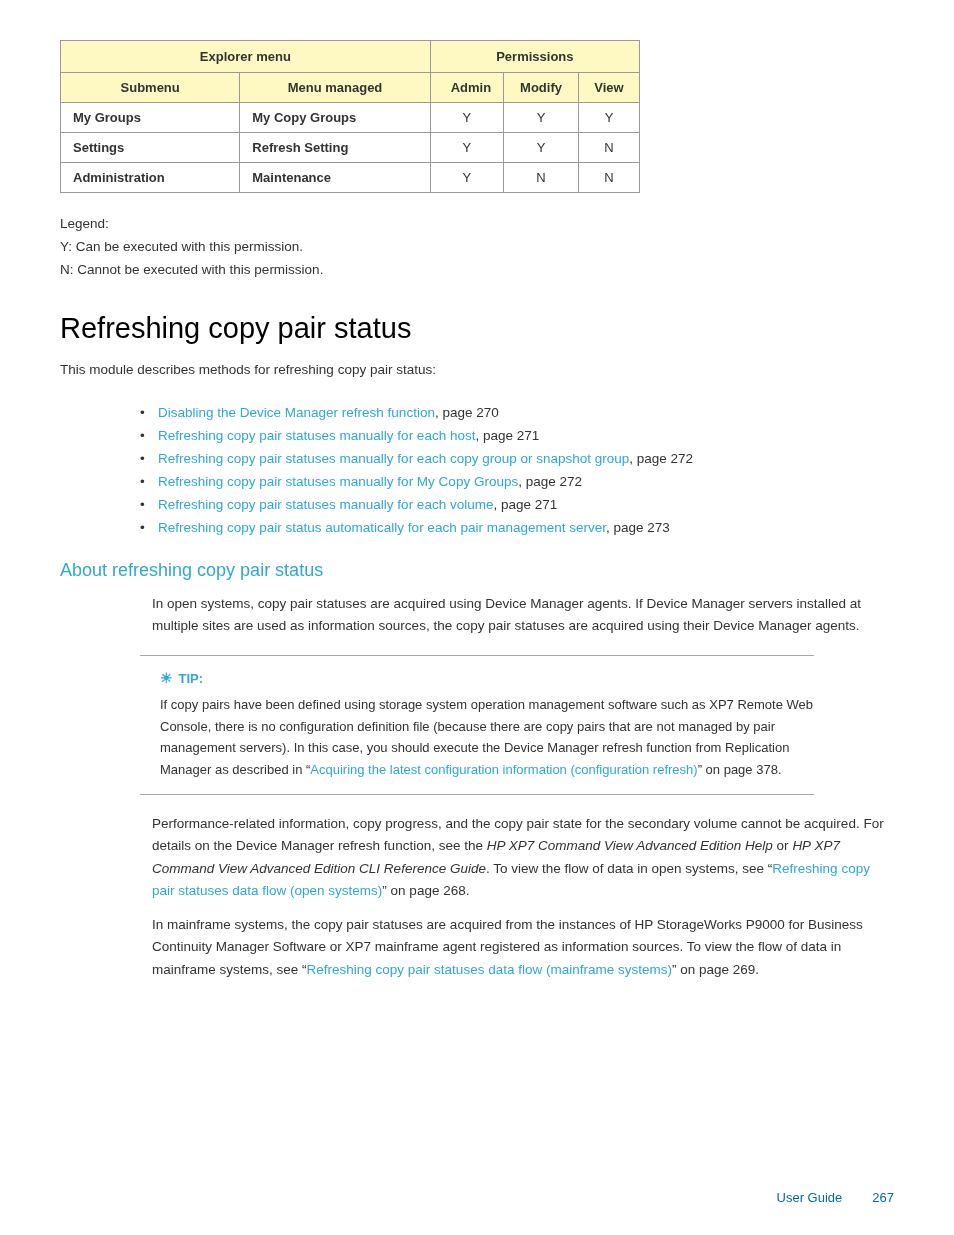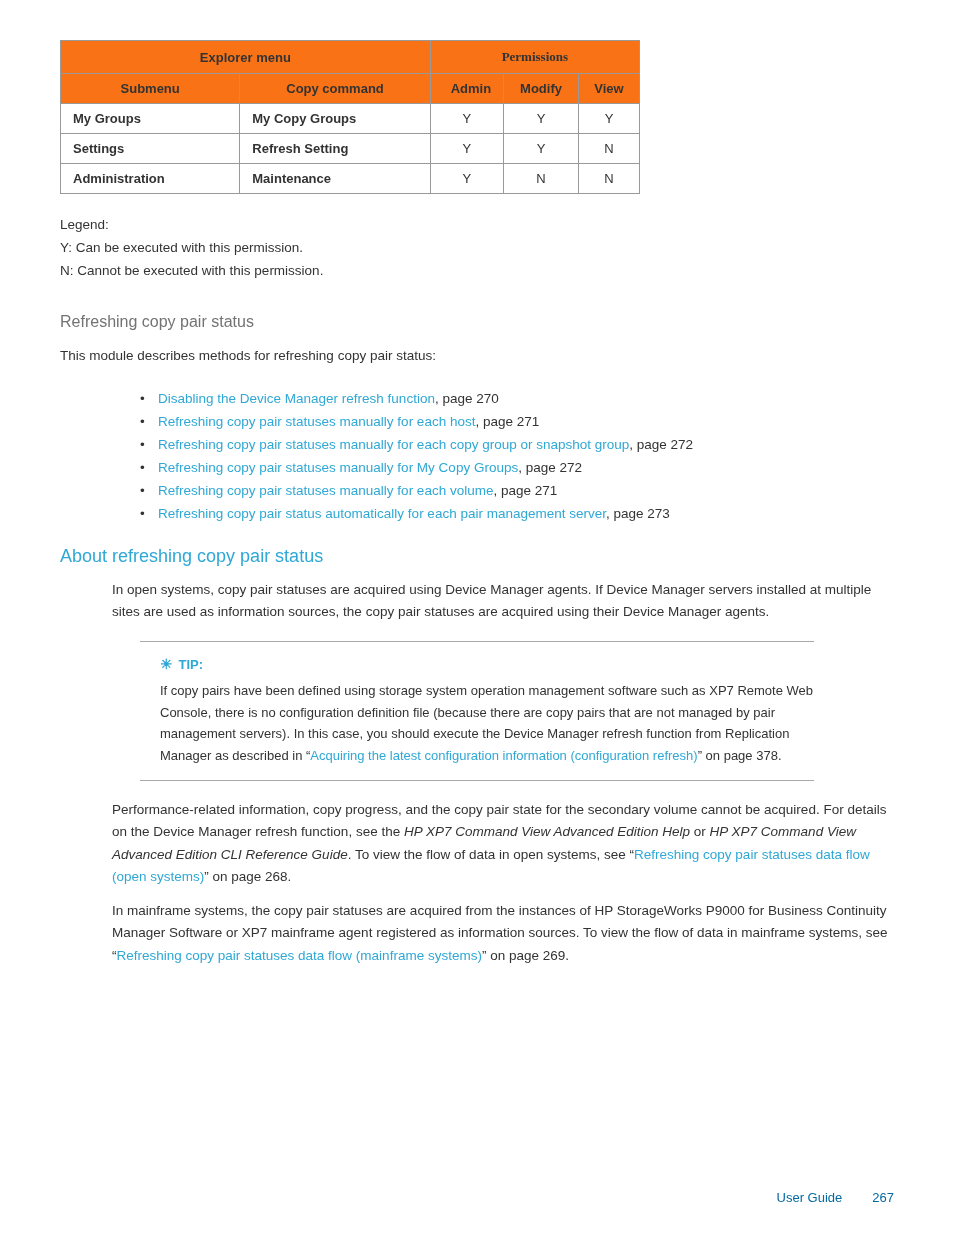--- a/index.html
+++ b/index.html
@@ -20,21 +20,21 @@
       margin-bottom: 20px;
       border: 1px solid #999;
     }
     .permissions-table th,
     .permissions-table td {
       border: 1px solid #999;
       padding: 7px 12px;
       font-size: 13px;
     }
     .permissions-table thead tr th {
-      background: #f97316;
+      background: #fef9c3;
       font-weight: bold;
       font-size: 13px;
     }
     .permissions-table .header-row-top th {
       padding: 8px 12px;
     }
     .permissions-table .subheader-row th {
       font-weight: bold;
     }
     .permissions-table tbody td {
@@ -52,40 +52,40 @@
 
     
     .legend-section {
       margin-bottom: 30px;
       font-size: 13.5px;
       line-height: 1.7;
     }
 
     
     .section-heading {
-      color: #737373;
-      font-size: 16px;
+      color: #000000;
+      font-size: 29px;
       font-weight: normal;
       margin-bottom: 14px;
       margin-top: 10px;
     }
     .sub-heading {
       color: #2fa8d5;
       font-size: 18px;
       font-weight: normal;
       margin-bottom: 12px;
       margin-top: 20px;
     }
 
     
     .body-text {
       font-size: 13.5px;
       line-height: 1.65;
       margin-bottom: 12px;
-      margin-left: 52px;
+      margin-left: 92px;
     }
     .intro-text {
       font-size: 13.5px;
       line-height: 1.65;
       margin-bottom: 21px;
       margin-left: 0px;
     }
 
     
     .bullet-list {
@@ -157,35 +157,34 @@
       font-size: 13px;
       color: #0369a1;
       display: flex;
       align-items: center;
       gap: 30px;
     }
 
     .colspan-permissions {
       font-weight: bold;
       font-size: 13px;
-      font-family: Liberation Serif, serif;
     }
   </style>
 </head>
 <body>
 
 <table class="permissions-table">
   <thead>
     <tr class="header-row-top">
       <th colspan="2" class="col-explorer">Explorer menu</th>
       <th colspan="3" class="colspan-permissions">Permissions</th>
     </tr>
     <tr class="subheader-row">
       <th class="col-submenu">Submenu</th>
-      <th class="col-menu">Copy command</th>
+      <th class="col-menu">Menu managed</th>
       <th class="col-admin">Admin</th>
       <th class="col-modify">Modify</th>
       <th class="col-view">View</th>
     </tr>
   </thead>
   <tbody id="table-body">
   <tr>
     <td class="bold-cell">My Groups</td>
     <td class="bold-cell">My Copy Groups</td>
     <td class="col-admin" style="text-align:center">Y</td>

